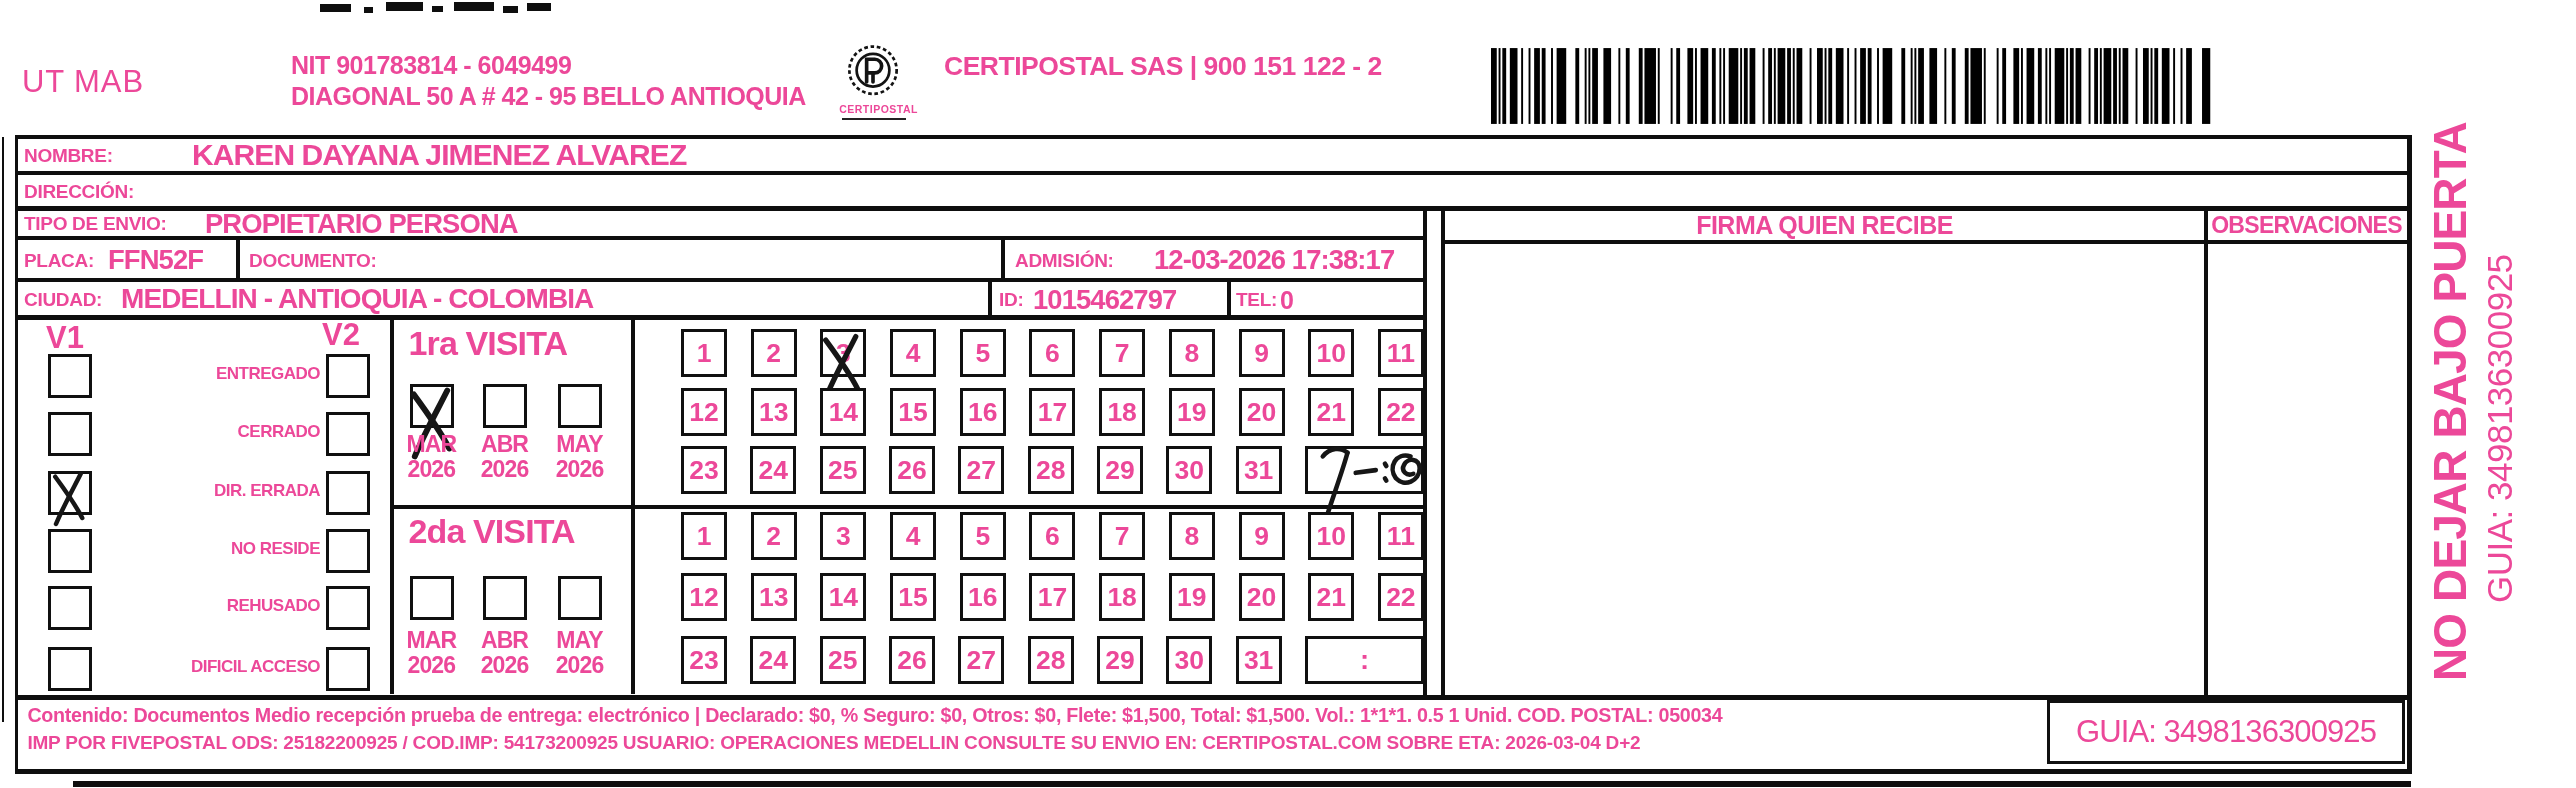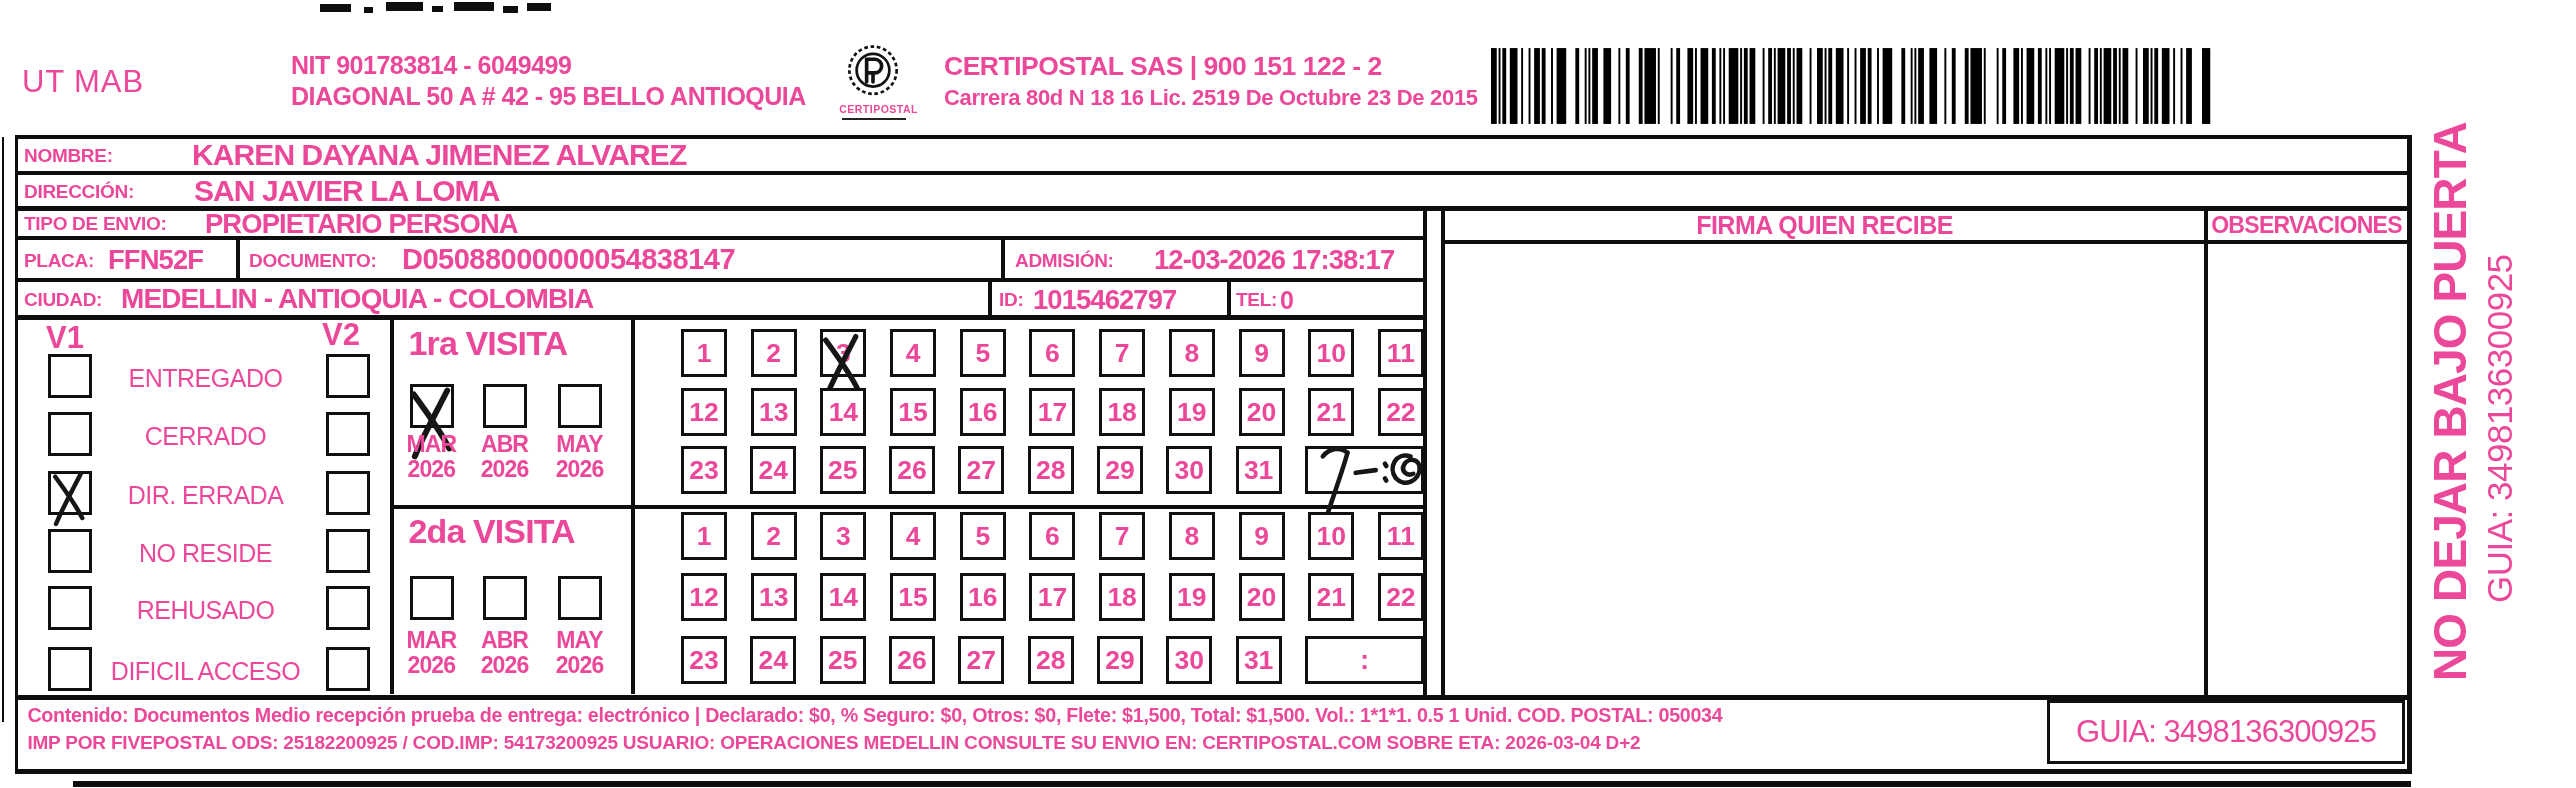--- a/index.html
+++ b/index.html
@@ -7,21 +7,21 @@
   .page {
     position: relative; width: 2576px; height: 788px;
     background: #fff; overflow: hidden;
     font-family: "Liberation Sans", sans-serif; color: #ec4899;
   }
   .abs { position: absolute; }
   .hline, .vline, .mark { position: absolute; background: #0e0e0e; }
   .lbl { position: absolute; font-weight: 700; font-size: 19px; letter-spacing: -0.3px; }
   .val { position: absolute; font-weight: 700; letter-spacing: -0.9px; white-space: nowrap; }
   .chk { position: absolute; width: 44px; height: 44px; border: 3.7px solid #101010; background: #fff; }
-  .vlabel { position: absolute; width: 229px; text-align: center; font-weight: 400; font-size: 25px; letter-spacing: -0.5px; }
+  .vlabel { position: absolute; width: 229px; text-align: right; font-weight: 700; font-size: 17px; letter-spacing: -0.5px; }
   .vhead { position: absolute; font-weight: 700; font-size: 31px; }
   .vtitle { position: absolute; left: 14.6px; top: 7.3px; font-weight: 700; font-size: 34px; letter-spacing: -0.9px; white-space: nowrap; }
   .visit-block { position: absolute; left: 394px; width: 237px; }
   .mlabel { position: absolute; width: 71px; text-align: center; font-weight: 700; font-size: 23px; line-height: 25px; letter-spacing: -0.9px; }
   .dayrow { position: absolute; left: 681px; width: 743px; height: 48px; display: flex; justify-content: space-between; }
   .day { width: 46px; height: 48px; border: 3.7px solid #101010; display: flex; align-items: center; justify-content: center; font-size: 26.5px; font-weight: 700; background:#fff; }
   .widebox { width: 119px; height: 48px; border: 3.7px solid #101010; position: relative; display:flex; align-items:center; justify-content:center; font-size: 27.4px; font-weight: 700; background:#fff; }
   .colhdr { position:absolute; text-align:center; font-weight:700; }
   .footer-line { position:absolute; left:27.4px; font-weight:700; white-space:nowrap; }
   .side-text { position:absolute; writing-mode: vertical-rl; transform: rotate(180deg); white-space:nowrap; }
@@ -49,21 +49,20 @@
     <svg width="60" height="60" viewBox="0 0 66 66" style="margin-left:12.8px">
       <circle cx="33" cy="31" r="26" fill="none" stroke="#131313" stroke-width="3" stroke-dasharray="4 3"></circle>
       <circle cx="33" cy="31" r="18" fill="none" stroke="#131313" stroke-width="3"></circle>
       <path d="M26 44 V19 h9 a7.5 7.5 0 0 1 0 15 h-9 M33 34 v10" fill="none" stroke="#131313" stroke-width="4" stroke-linecap="round"></path>
     </svg>
     <div style="width:88px;text-align:right;font-size:10.5px;font-weight:700;letter-spacing:0.5px;margin-top:-1.8px">CERTIPOSTAL</div>
     <div style="width:64px;height:1.8px;background:#222;margin:2.7px auto 0"></div>
   </div>
 
   <div class="abs" style="left:944px;top:51px;font-size:26.5px;font-weight:700;letter-spacing:-0.5px">CERTIPOSTAL SAS | 900 151 122 - 2</div>
-  <div class="abs" style="left:944px;top:85px;font-size:22px;font-weight:700;letter-spacing:-0.3px">Carrera 80d N 18 16  Lic. 2519 De Octubre 23 De 2015</div>
 
   <svg id="barcode" class="abs" style="left:1491px;top:48px" width="722" height="76" viewBox="0 0 790 83">
       <rect x="0.0" y="0" width="6.3" height="83" fill="#000"></rect>
       <rect x="8.3" y="0" width="2.1" height="83" fill="#000"></rect>
       <rect x="12.4" y="0" width="4.2" height="83" fill="#000"></rect>
       <rect x="20.6" y="0" width="8.4" height="83" fill="#000"></rect>
       <rect x="33.0" y="0" width="2.1" height="83" fill="#000"></rect>
       <rect x="41.1" y="0" width="2.1" height="83" fill="#000"></rect>
       <rect x="47.2" y="0" width="6.3" height="83" fill="#000"></rect>
       <rect x="55.5" y="0" width="4.2" height="83" fill="#000"></rect>
@@ -170,30 +169,28 @@
   <div class="vline" style="left:1423px;top:206px;width:3.7px;height:489px"></div>
   <div class="vline" style="left:1441px;top:206px;width:3.7px;height:489px"></div>
   <div class="vline" style="left:2204px;top:206px;width:3.7px;height:489px"></div>
   <div class="vline" style="left:390px;top:315px;width:3.7px;height:379px"></div>
   <div class="vline" style="left:631px;top:315px;width:3.7px;height:379px"></div>
 
   <div class="lbl" style="left:24px;top:145px">NOMBRE:</div>
   <div class="val" style="left:192px;top:138px;font-size:30px">KAREN DAYANA JIMENEZ ALVAREZ</div>
 
   <div class="lbl" style="left:24px;top:181px">DIRECCIÓN:</div>
-  <div class="val" style="left:194px;top:174px;font-size:30px">SAN JAVIER LA LOMA</div>
 
   <div class="lbl" style="left:24px;top:213px">TIPO DE ENVIO:</div>
   <div class="val" style="left:205px;top:208px;font-size:27.4px">PROPIETARIO PERSONA</div>
 
   <div class="lbl" style="left:24px;top:250px">PLACA:</div>
   <div class="val" style="left:108px;top:244px;font-size:27.4px">FFN52F</div>
 
   <div class="lbl" style="left:249px;top:250px">DOCUMENTO:</div>
-  <div class="val" style="left:402px;top:243px;font-size:29px;letter-spacing:-0.5px">D05088000000054838147</div>
 
   <div class="lbl" style="left:1015px;top:250px">ADMISIÓN:</div>
   <div class="val" style="left:1154px;top:244px;font-size:27.4px">12-03-2026 17:38:17</div>
 
   <div class="lbl" style="left:24px;top:289px">CIUDAD:</div>
   <div class="val" style="left:121px;top:283px;font-size:28px">MEDELLIN - ANTIOQUIA - COLOMBIA</div>
 
   <div class="lbl" style="left:999px;top:289px">ID:</div>
   <div class="val" style="left:1033px;top:284px;font-size:27.4px">1015462797</div>
 

